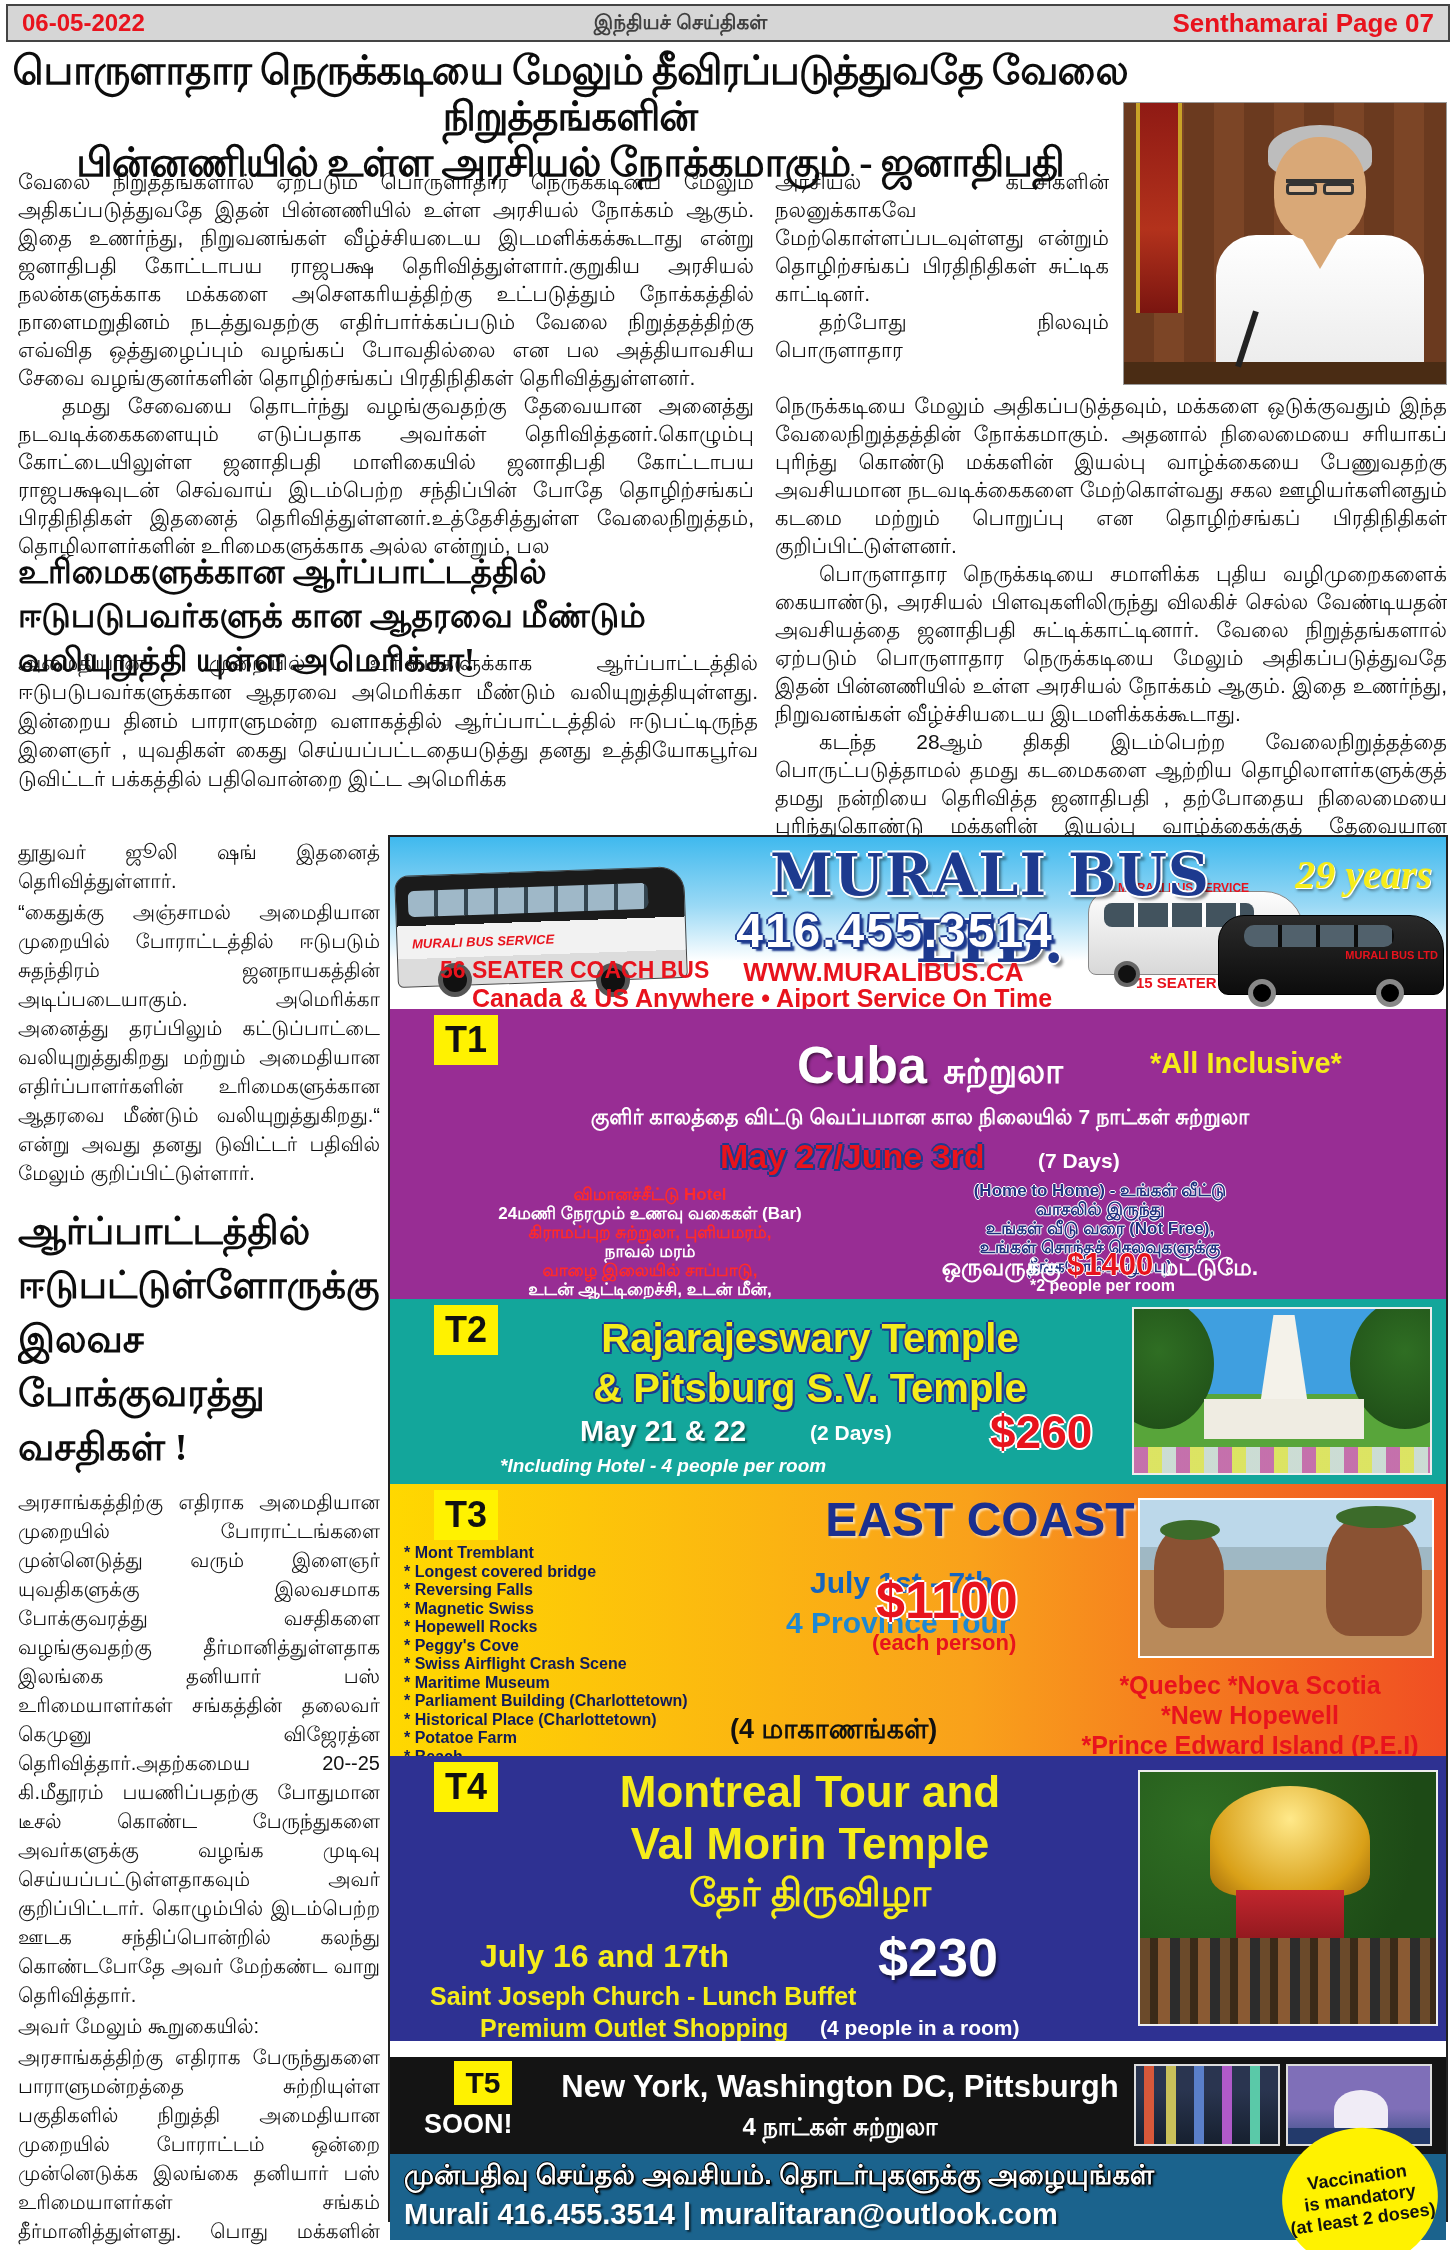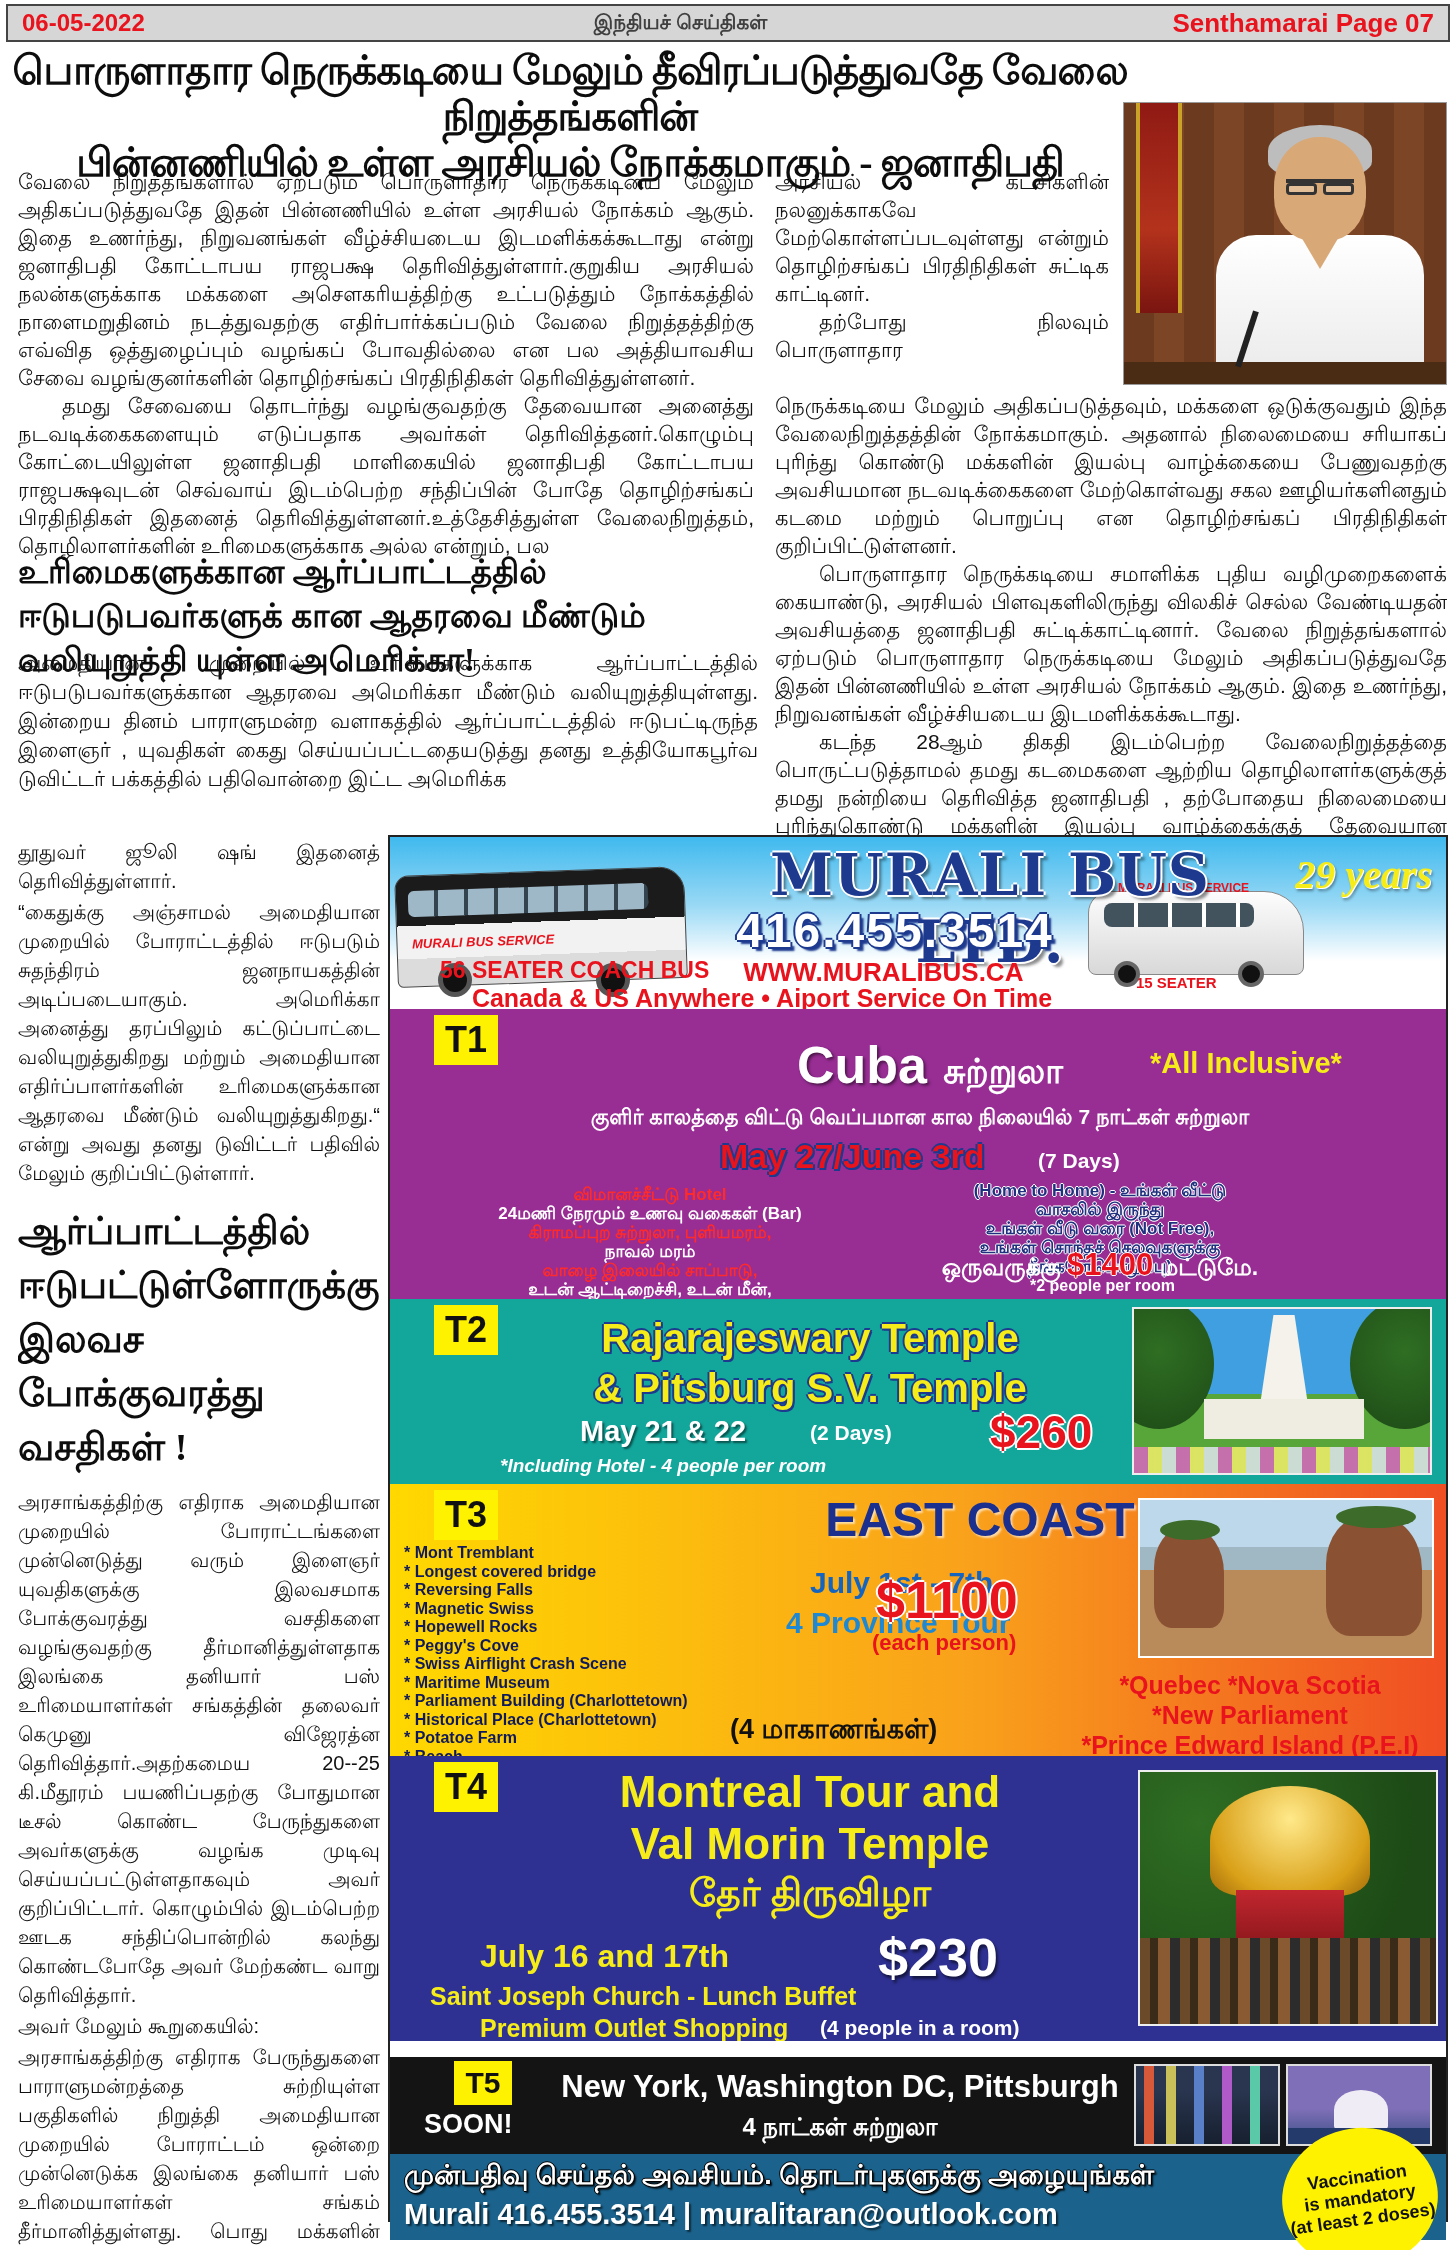--- a/index.html
+++ b/index.html
@@ -287,20 +287,27 @@
           <div class="w2"></div>
       </div>
       <div class="van">
         <div class="body"></div>
           <div class="win"></div>
         <div class="rooftext">MURALI BUS SERVICE</div>
         <div class="seater">15 SEATER</div>
         <div class="w1"></div>
           <div class="w2"></div>
       </div>
+      <div class="suv">
+        <div class="body"></div>
+          <div class="win"></div>
+        <div class="sidetext">MURALI BUS LTD</div>
+        <div class="w1"></div>
+          <div class="w2"></div>
+      </div>
       <div class="ad-title">MURALI BUS LTD.</div>
       <div class="ad-years">29 years</div>
       <div class="ad-phone">416.455.3514</div>
       <div class="ad-redline1">
         <span class="seater">56 SEATER COACH BUS</span>
         <span class="web">WWW.MURALIBUS.CA</span>
       </div>
       <div class="ad-redline2">Canada &amp; US Anywhere • Aiport Service On Time</div>
     </section>
 
@@ -373,21 +380,21 @@
         <div>* Historical Place (Charlottetown)</div>
         <div>* Potatoe Farm</div>
         <div>* Beach</div>
       </div>
       <div class="dates">July 1st - 7th</div>
       <div class="tour">4 Province Tour</div>
       <div class="price">$1100</div>
       <div class="pricenote">(each person)</div>
       <div class="prov">
         <div>*Quebec *Nova Scotia</div>
-        <div>*New Parliament</div>
+        <div>*New Hopewell</div>
         <div>*Prince Edward Island (P.E.I)</div>
       </div>
       <div class="prov-ta">(4  மாகாணங்கள்)</div>
       <div class="pic">
         <div class="rock1"></div>
           <div class="rock2"></div>
           <div class="moss"></div>
           <div class="moss2"></div>
       </div>
     </section>

